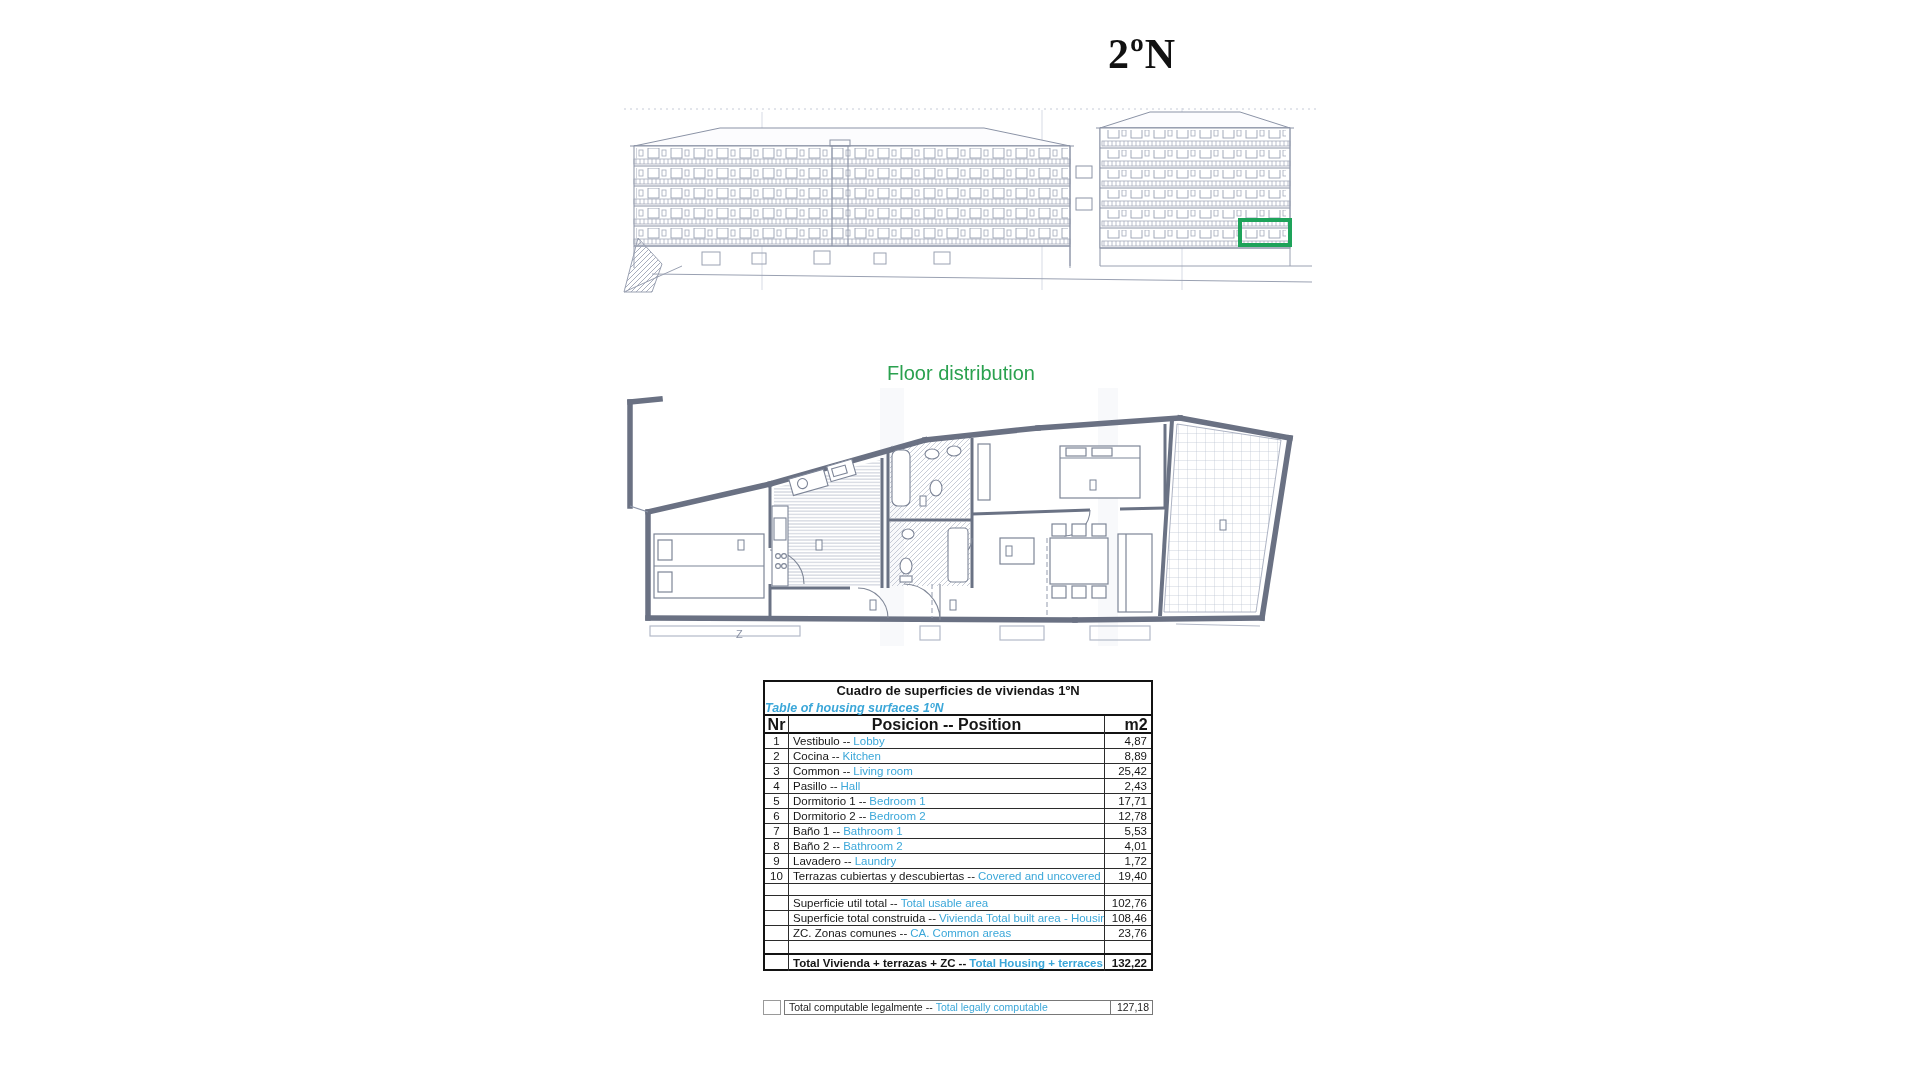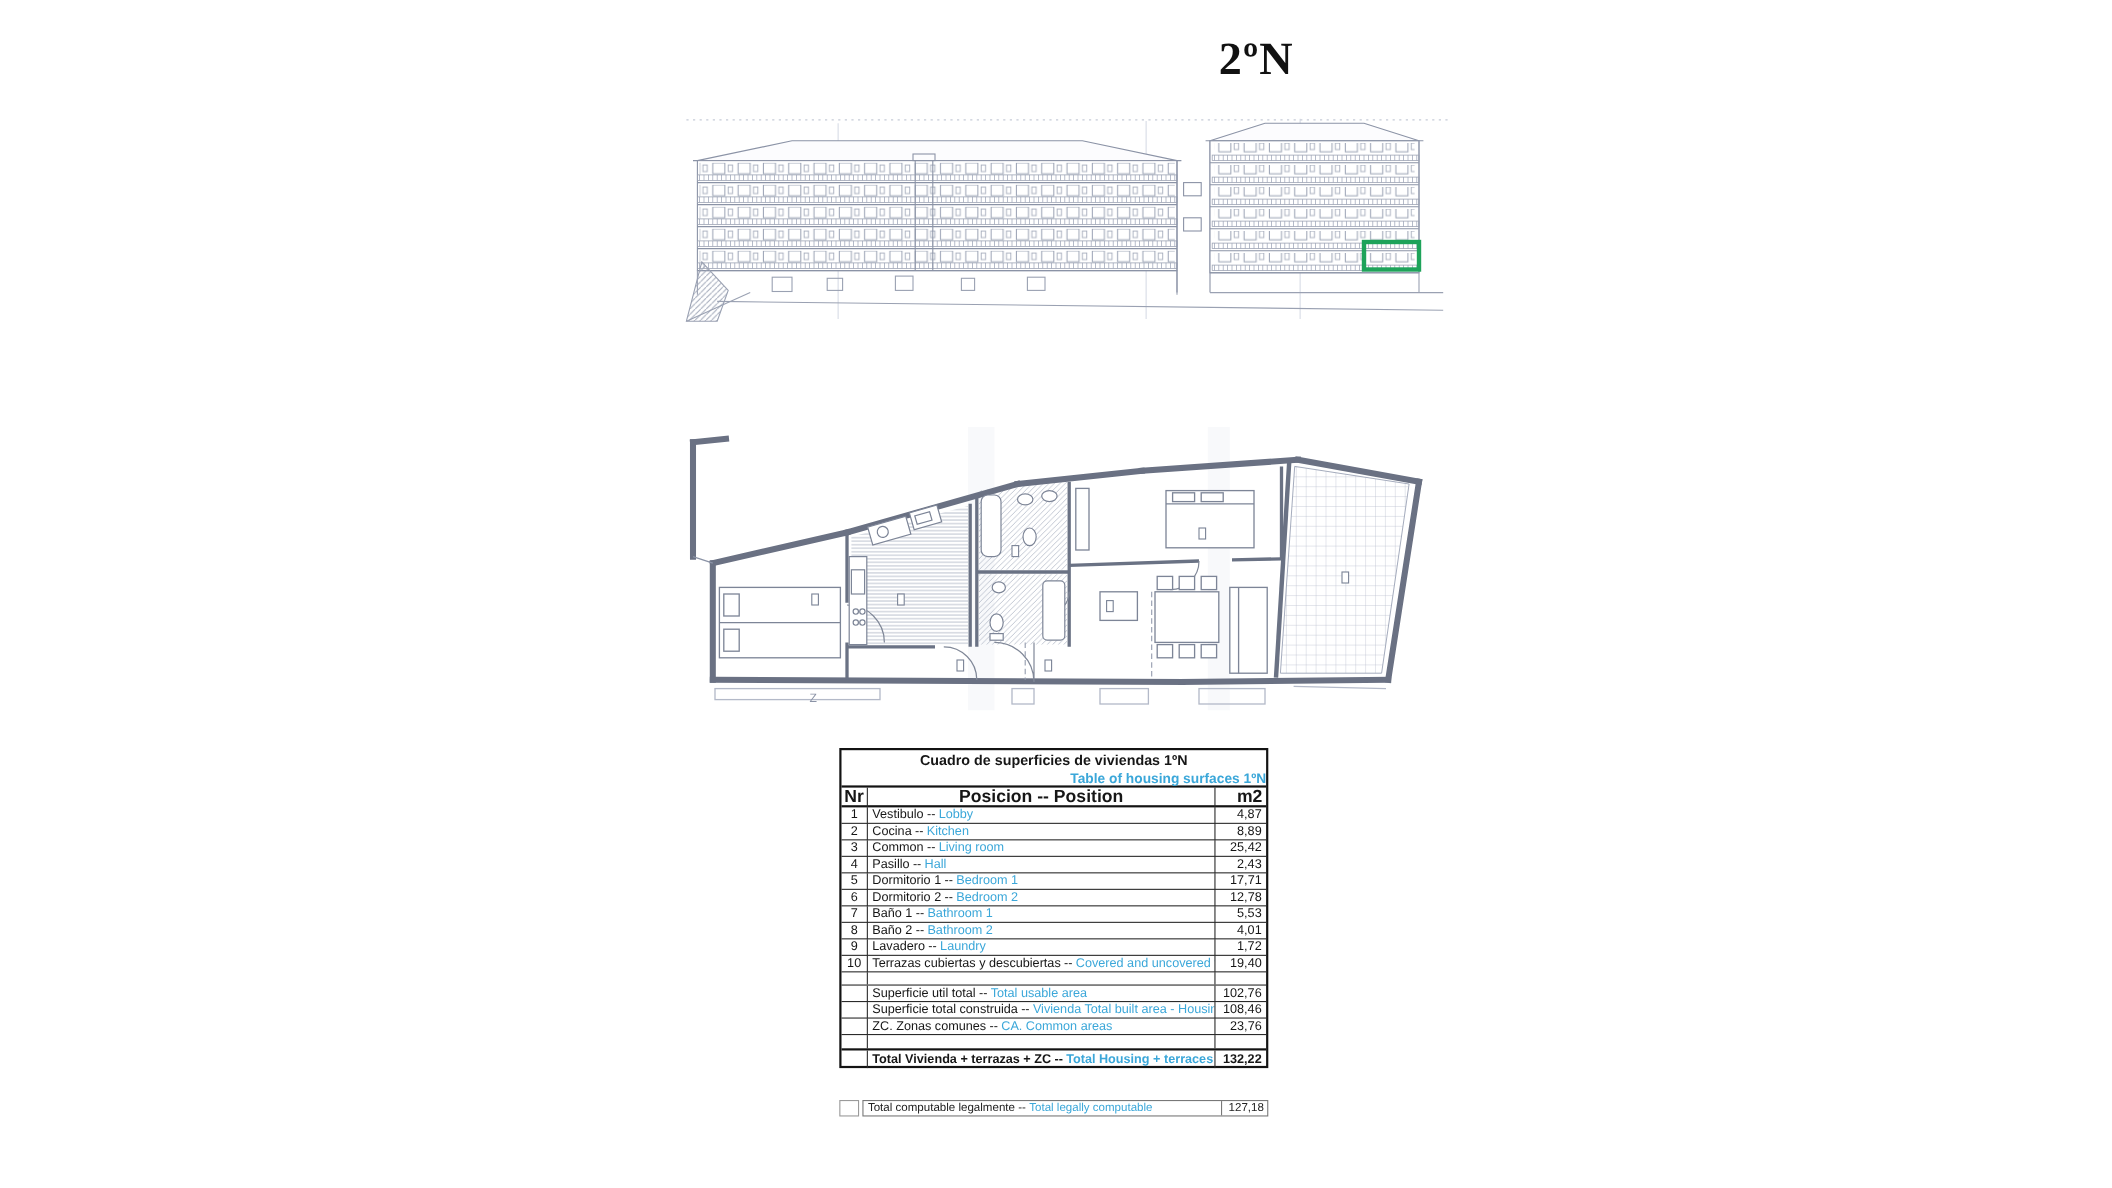--- a/index.html
+++ b/index.html
@@ -27,22 +27,22 @@
     text-align:center;font-size:25px;color:var(--green);
   }
 
   
   .tbl{
     position:absolute;left:763px;top:680px;width:390px;
     border:2px solid #131313;background:#fff;
     font-size:11.5px;color:#161616;
   }
   .t-es{height:18px;line-height:18px;text-align:center;font-weight:bold;font-size:13px;}
-  .t-en{height:16px;line-height:16px;text-align:right;font-weight:bold;font-size:12.5px;
-        color:var(--blue);border-bottom:2px solid #131313;}
+  .t-en{height:16px;line-height:16px;text-align:left;font-weight:bold;font-size:12.5px;
+        color:var(--blue);border-bottom:2px solid #131313;font-style:italic;}
   .row{display:grid;grid-template-columns:24px 1fr 47px;border-bottom:1px solid #2b2b2b;}
   .row.head{font-weight:bold;font-size:16px;height:18px;line-height:18px;border-bottom:2px solid #131313;}
   .row.data{height:15px;line-height:15px;}
   .row.empty{height:12px;}
   .row.pre-grand{border-bottom:none;}
   .row.grand{border-top:2px solid #131313;border-bottom:none;height:16px;line-height:16px;font-weight:bold;}
   .c-nr{border-right:1px solid #2b2b2b;text-align:center;}
   .c-pos{padding-left:4px;white-space:nowrap;overflow:hidden;}
   .c-m2{border-left:1px solid #2b2b2b;text-align:right;padding-right:4px;}
   .row.head .c-pos{text-align:center;padding-left:0;}
@@ -170,20 +170,21 @@
         <path d="M478,102 H668"></path>
           <path d="M478,122 H668"></path>
           <path d="M478,142 H668"></path>
       </g>
       <path d="M668,22 V160 M478,160 H690" stroke="#9aa1b2"></path>
     </g>
 
     <rect x="618" y="114" width="50" height="25" fill="none" stroke="#1ea35a" stroke-width="4"></rect>
   </svg>
 
+  <div class="plan-label">Floor distribution</div>
 
   <svg class="plan" viewBox="0 0 678 258" xmlns="http://www.w3.org/2000/svg">
     <defs>
       <pattern id="stripeH" width="6" height="3.2" patternUnits="userSpaceOnUse">
         <path d="M0,1.6 H6" stroke="#b0b7c6" stroke-width="0.8"></path>
       </pattern>
       <pattern id="stripeD" width="5" height="5" patternUnits="userSpaceOnUse">
         <path d="M0,5 L5,0" stroke="#b0b7c6" stroke-width="0.7"></path>
       </pattern>
       <pattern id="tile" width="9" height="9" patternUnits="userSpaceOnUse">

